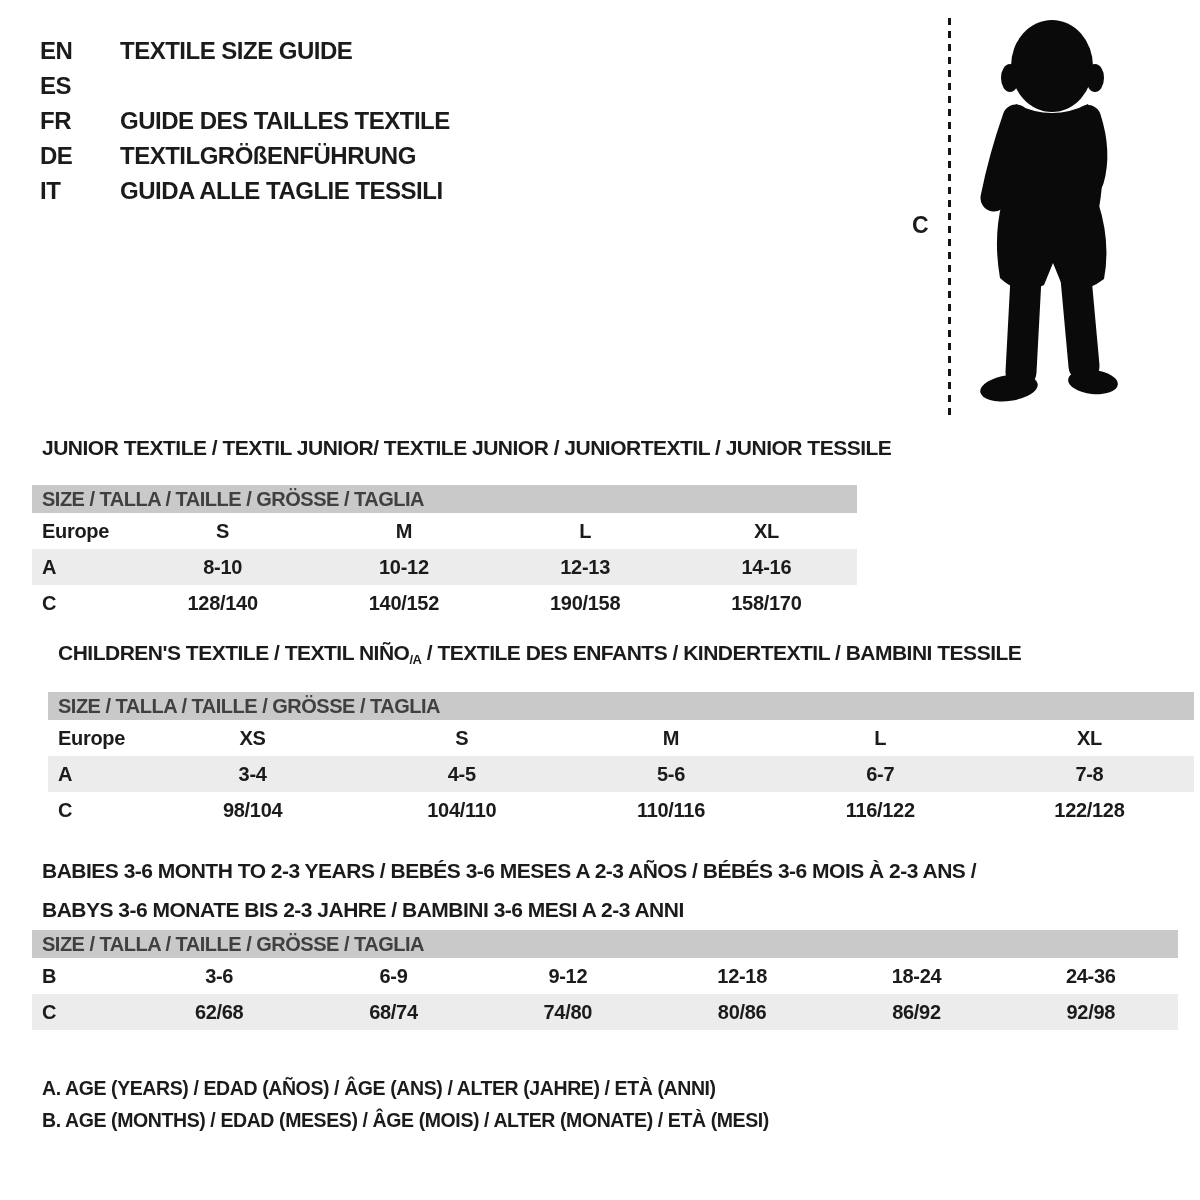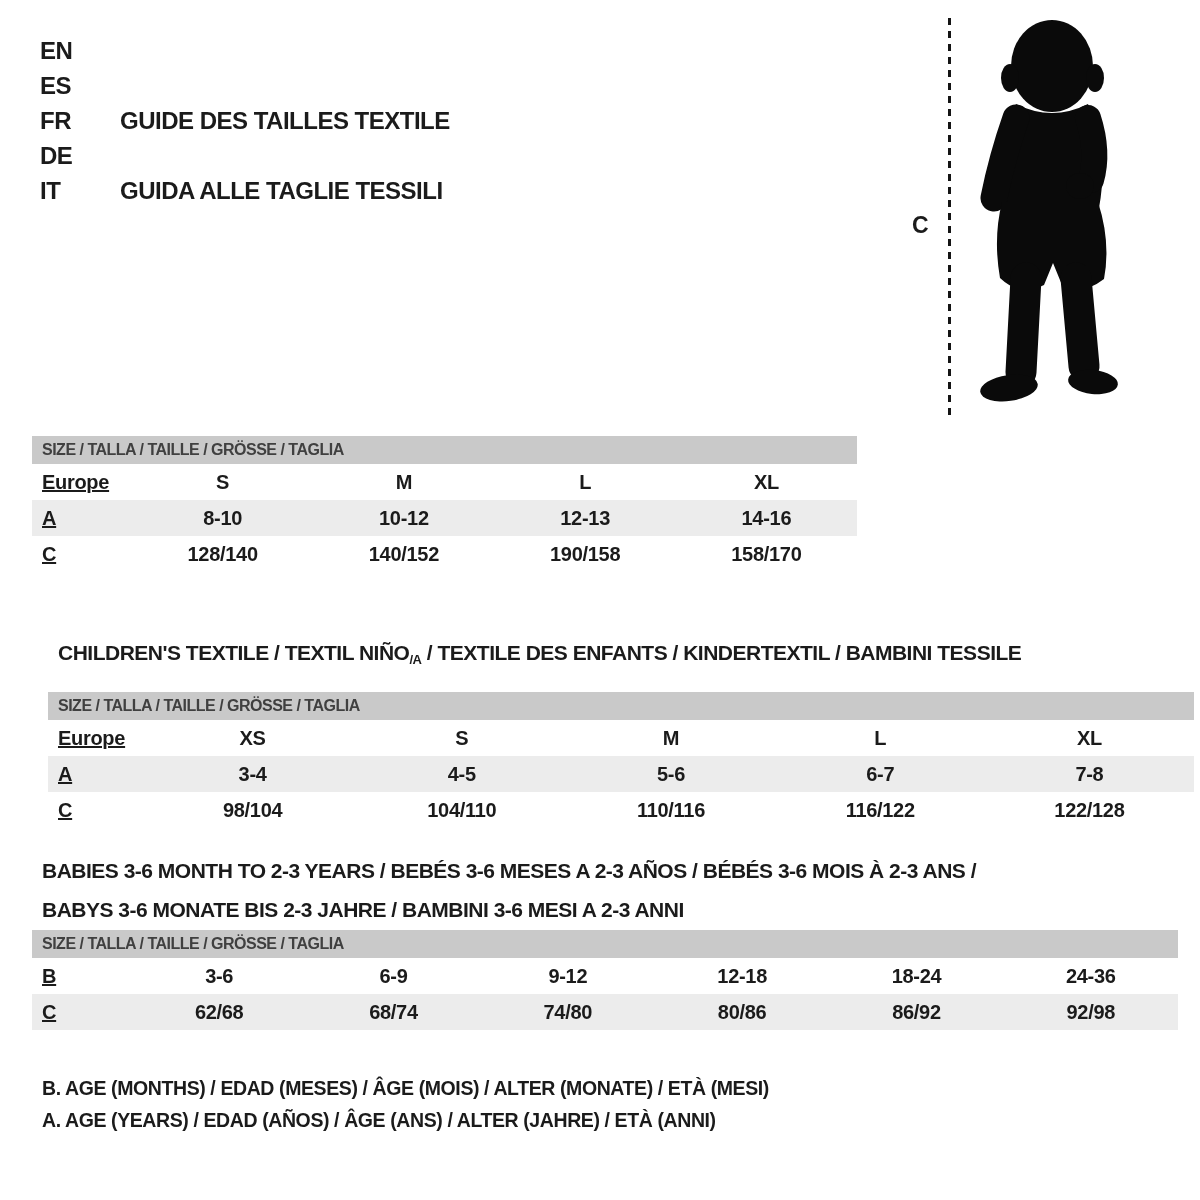--- a/index.html
+++ b/index.html
@@ -32,27 +32,27 @@
   
   .sec { position: absolute; }
   .sec-title { margin: 0; font-size: 21px; letter-spacing: -0.5px; white-space: nowrap; padding-left: 10px; font-weight: bold; }
   .sub-a { font-size: 13px; position: relative; top: 4px; }
 
   
   .tbl { width: 100%; }
   .tbl-head {
     height: 28px; line-height: 28px;
     background: #c9c9c9; color: #404040;
-    font-size: 16px; letter-spacing: -0.5px;
+    font-size: 20px; letter-spacing: -0.5px;
     padding-left: 10px; box-sizing: border-box;
   }
   .trow { display: flex; height: 36px; align-items: center; font-size: 20px; letter-spacing: -0.3px; }
   .trow.alt { background: #ececec; }
   .cell { flex: 1; text-align: center; }
-  .cell.rowlabel { flex: 0 0 100px; text-align: left; padding-left: 10px; box-sizing: border-box; text-decoration: underline; }
+  .cell.rowlabel { flex: 0 0 100px; text-align: left; padding-left: 10px; box-sizing: border-box; }
 
   #sec-junior   { left: 32px; top: 436px; width: 825px; }
   #sec-junior   .sec-title { margin-bottom: 25px; }
   #sec-children { left: 48px; top: 641px; width: 1146px; }
   #sec-children .sec-title { margin-bottom: 27px; }
   #sec-babies   { left: 32px; top: 851px; width: 1146px; }
   #sec-babies   .sec-title { line-height: 39px; margin-bottom: 0; }
   #sec-babies   .tbl { margin-top: 1px; }
 
   
@@ -60,30 +60,32 @@
   .footnote { line-height: 32px; font-size: 19.5px; letter-spacing: -0.4px; white-space: nowrap; }
 </style>
 </head>
 <body>
 
 <div class="canvas">
 
   <div class="lang-block">
     <div class="lang-row">
       <span class="lang-code">EN</span>
+      <span class="lang-title">TEXTILE SIZE GUIDE</span>
     </div>
     <div class="lang-row">
       <span class="lang-code">ES</span>
     </div>
     <div class="lang-row">
       <span class="lang-code">FR</span>
       <span class="lang-title">GUIDE DES TAILLES TEXTILE</span>
     </div>
     <div class="lang-row">
       <span class="lang-code">DE</span>
+      <span class="lang-title">TEXTILGRÖßENFÜHRUNG</span>
     </div>
     <div class="lang-row">
       <span class="lang-code">IT</span>
       <span class="lang-title">GUIDA ALLE TAGLIE TESSILI</span>
     </div>
   </div>
 
   <div class="figure-area">
     <span class="measure-label">C</span>
     <div class="dashed-line"></div>
@@ -99,20 +101,21 @@
         <path d="M38,186 L134,186 Q147,226 140,263 Q118,280 98,269 L89,247 L80,269 Q56,281 36,262 Q29,222 38,186 Z"></path>
         <path d="M62,262 L57,356" stroke="#0a0a0a" stroke-width="31" stroke-linecap="round" fill="none"></path>
         <path d="M112,262 L120,350" stroke="#0a0a0a" stroke-width="31" stroke-linecap="round" fill="none"></path>
         <ellipse cx="45" cy="372" rx="29" ry="13" transform="rotate(-8 45 372)"></ellipse>
         <ellipse cx="129" cy="366" rx="25" ry="12" transform="rotate(6 129 366)"></ellipse>
       </g>
     </svg>
   </div>
 
   <section class="sec" id="sec-junior">
+    <h2 class="sec-title">JUNIOR TEXTILE / TEXTIL JUNIOR/ TEXTILE JUNIOR / JUNIORTEXTIL / JUNIOR TESSILE</h2>
     <div class="tbl">
       <div class="tbl-head">SIZE / TALLA / TAILLE / GRÖSSE / TAGLIA</div>
       <div class="trow">
         <div class="cell rowlabel">Europe</div>
         <div class="cell">S</div>
         <div class="cell">M</div>
         <div class="cell">L</div>
         <div class="cell">XL</div>
       </div>
       <div class="trow alt">
@@ -183,17 +186,17 @@
         <div class="cell">68/74</div>
         <div class="cell">74/80</div>
         <div class="cell">80/86</div>
         <div class="cell">86/92</div>
         <div class="cell">92/98</div>
       </div>
     </div>
   </section>
 
   <div class="footnotes">
+    <div class="footnote">A. AGE (YEARS) / EDAD (AÑOS) / ÂGE (ANS) / ALTER (JAHRE) / ETÀ (ANNI)</div>
     <div class="footnote">B. AGE (MONTHS) / EDAD (MESES) / ÂGE (MOIS) / ALTER (MONATE) / ETÀ (MESI)</div>
-    <div class="footnote">A. AGE (YEARS) / EDAD (AÑOS) / ÂGE (ANS) / ALTER (JAHRE) / ETÀ (ANNI)</div>
   </div>
 
 </div>
 
 </body></html>

